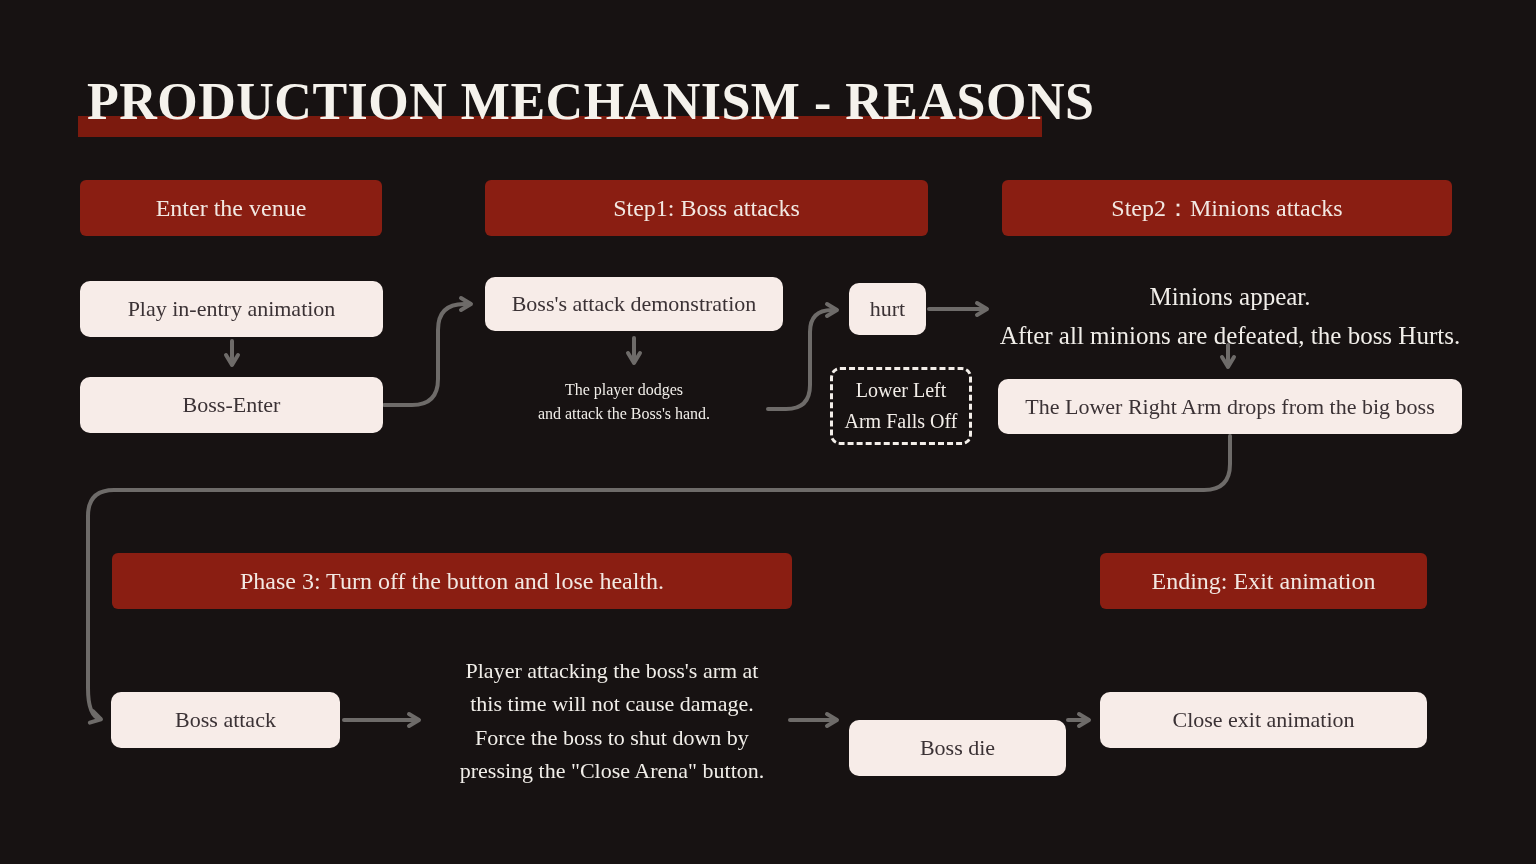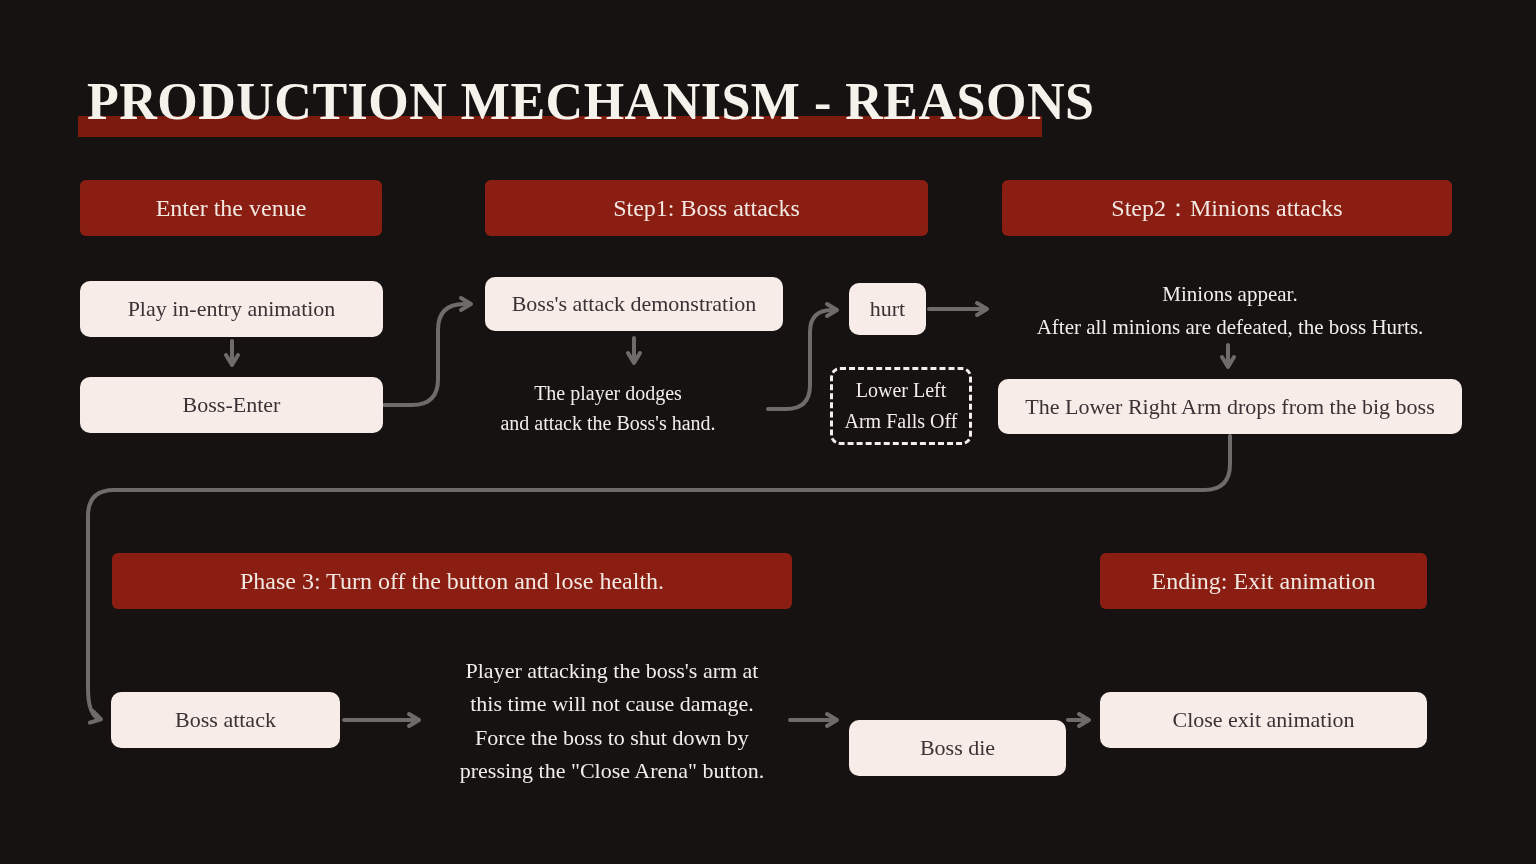--- a/index.html
+++ b/index.html
@@ -47,22 +47,22 @@
     position:absolute;left:830px;top:367px;width:142px;height:78px;
     border:3px dashed #F3EEE9;border-radius:10px;
     color:#F3EEE9;font-size:20px;line-height:1.55;
     display:flex;flex-direction:column;justify-content:center;
     text-align:center;
   }
   .caption{
     position:absolute;color:var(--white-text);
     text-align:center;
   }
-  .caption.dodge{left:440px;top:378px;width:336px;font-size:20px;line-height:1.5;}
-  .caption.minions{left:990px;top:278px;width:480px;font-size:21px;line-height:1.55;}
+  .caption.dodge{left:456px;top:378px;width:336px;font-size:16px;line-height:1.5;}
+  .caption.minions{left:990px;top:278px;width:480px;font-size:25px;line-height:1.55;}
   .caption.note{left:437px;top:654px;width:350px;font-size:22px;line-height:1.52;}
   svg.connectors{position:absolute;left:0;top:0;width:1536px;height:864px;pointer-events:none;}
   svg.connectors path.flow{fill:none;stroke:var(--gray);stroke-width:4;stroke-linecap:round;}
 </style>
 </head>
 <body>
 
 <div class="slide">
 
   <div class="title-bar"></div>

